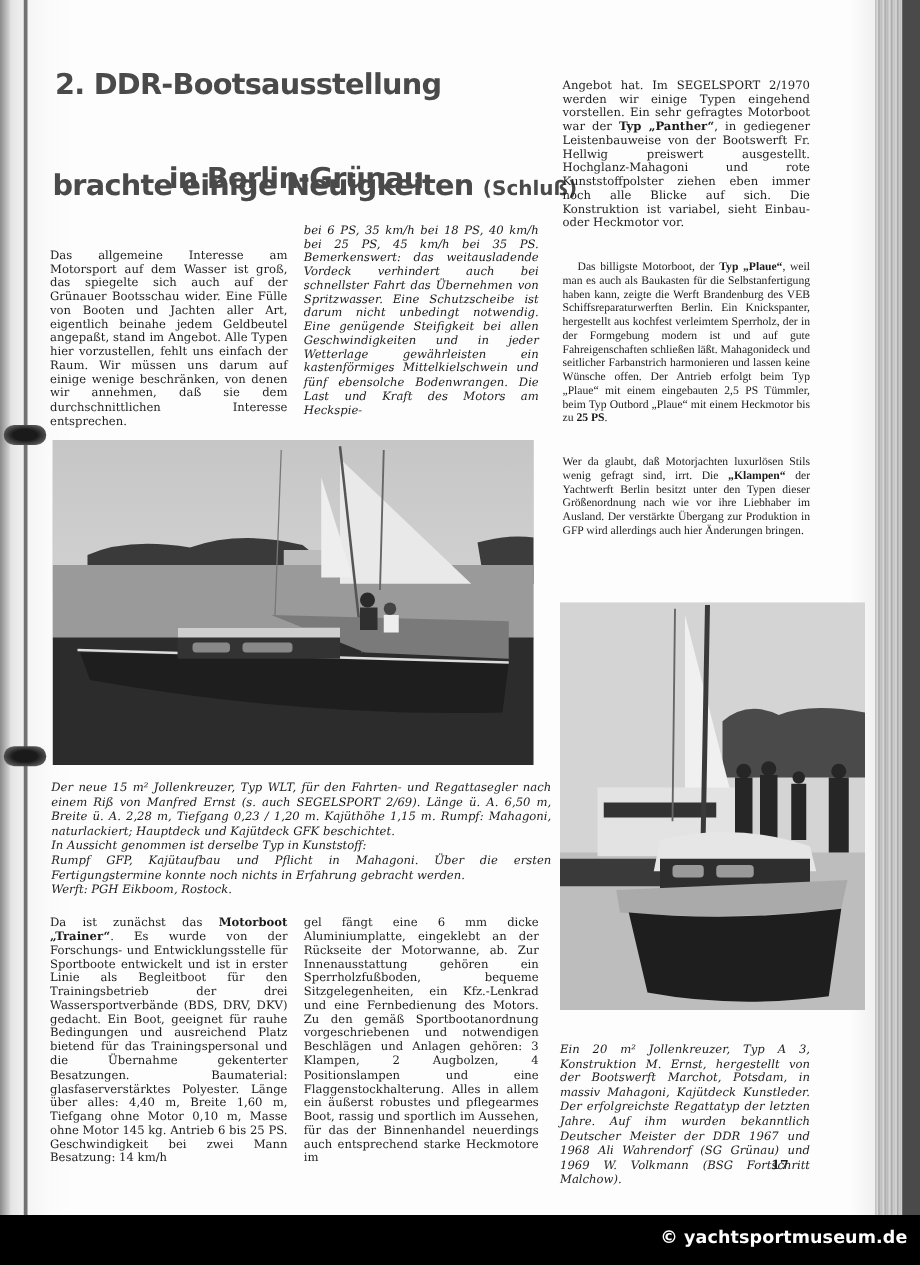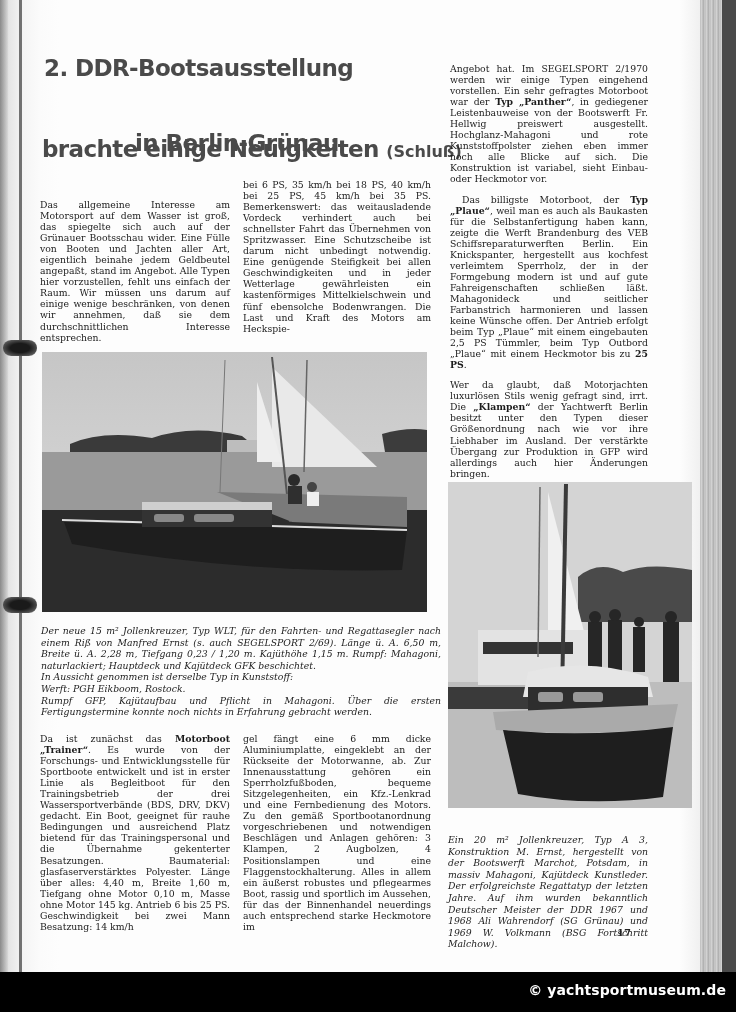--- a/index.html
+++ b/index.html
@@ -17,24 +17,24 @@
   .copyright{position:absolute;right:10px;top:982px;color:#fff;font-family:"DejaVu Sans",sans-serif;font-size:14px;font-weight:bold;letter-spacing:0.1px;}
 
   .title{position:absolute;font-family:"DejaVu Sans",sans-serif;font-weight:bold;color:#4a4a4a;font-size:23px;letter-spacing:-0.6px;white-space:nowrap;}
   .title small{font-size:16px;letter-spacing:0;}
   .t1{left:44px;top:55px;}
   .t2{left:135px;top:94px;margin-top:36px;}
   .t3{left:42px;top:136px;}
 
   .col{position:absolute;font-size:9.3px;line-height:11.05px;color:#1b1b1b;text-align:justify;}
   .col p{margin:0;}
-  .col p+p{margin-top:9px;}
+  .col p+p{margin-top:24px;font-family:Liberation Serif, serif;}
   .col p.ind{text-indent:12px;}
   .c1{left:40px;top:199px;width:190px;}
-  .c2{left:243px;top:179px;width:188px;}
+  .c2{left:243px;top:179px;width:188px;font-style:italic;}
   .c3{left:450px;top:63px;width:198px;}
   .c4{left:40px;top:733px;width:190px;}
   .c5{left:243px;top:733px;width:188px;}
   .cap{position:absolute;font-style:italic;font-size:9.3px;line-height:11.6px;color:#1b1b1b;text-align:justify;}
   .cap p{margin:0;}
   .cap1{left:41px;top:625px;width:400px;}
   .cap2{left:448px;top:834px;width:200px;}
   b{font-weight:bold;}
 
   .photo{position:absolute;overflow:hidden;}
@@ -101,22 +101,22 @@
     <circle cx="252" cy="128" r="6" fill="#2a2a2a"></circle>
       <rect x="246" y="134" width="14" height="18" fill="#2f2f2f"></rect>
     <circle cx="270" cy="135" r="5" fill="#444"></circle>
       <rect x="265" y="140" width="12" height="14" fill="#eee"></rect>
   </svg>
 </div>
 
 <div class="cap cap1">
   <p>Der neue 15 m² Jollenkreuzer, Typ WLT, für den Fahrten- und Regattasegler nach einem Riß von Manfred Ernst (s. auch SEGELSPORT 2/69). Länge ü. A. 6,50 m, Breite ü. A. 2,28 m, Tiefgang 0,23 / 1,20 m. Kajüthöhe 1,15 m. Rumpf: Mahagoni, naturlackiert; Hauptdeck und Kajütdeck GFK beschichtet.</p>
   <p>In Aussicht genommen ist derselbe Typ in Kunststoff:</p>
+  <p>Rumpf GFP, Kajütaufbau und Pflicht in Mahagoni. Über die ersten Fertigungstermine konnte noch nichts in Erfahrung gebracht werden.</p>
   <p>Werft: PGH Eikboom, Rostock.</p>
-  <p>Rumpf GFP, Kajütaufbau und Pflicht in Mahagoni. Über die ersten Fertigungstermine konnte noch nichts in Erfahrung gebracht werden.</p>
 </div>
 
 <div class="col c4">
   <p><span>Da ist zunächst das </span><b>Motorboot „Trainer“</b><span>. Es wurde von der Forschungs- und Entwicklungsstelle für Sportboote entwickelt und ist in erster Linie als Begleitboot für den Trainingsbetrieb der drei Wassersportverbände (BDS, DRV, DKV) gedacht. Ein Boot, geeignet für rauhe Bedingungen und ausreichend Platz bietend für das Trainingspersonal und die Übernahme gekenterter Besatzungen. Baumaterial: glasfaserverstärktes Polyester. Länge über alles: 4,40 m, Breite 1,60 m, Tiefgang ohne Motor 0,10 m, Masse ohne Motor 145 kg. Antrieb 6 bis 25 PS. Geschwindigkeit bei zwei Mann Besatzung: 14 km/h</span></p>
 </div>
 
 <div class="col c5">
     <p>gel fängt eine 6 mm dicke Aluminiumplatte, eingeklebt an der Rückseite der Motorwanne, ab. Zur Innenausstattung gehören ein Sperrholzfußboden, bequeme Sitzgelegenheiten, ein Kfz.-Lenkrad und eine Fernbedienung des Motors. Zu den gemäß Sportbootanordnung vorgeschriebenen und notwendigen Beschlägen und Anlagen gehören: 3 Klampen, 2 Augbolzen, 4 Positionslampen und eine Flaggenstockhalterung. Alles in allem ein äußerst robustes und pflegearmes Boot, rassig und sportlich im Aussehen, für das der Binnenhandel neuerdings auch entsprechend starke Heckmotore im</p>
   </div>
 

